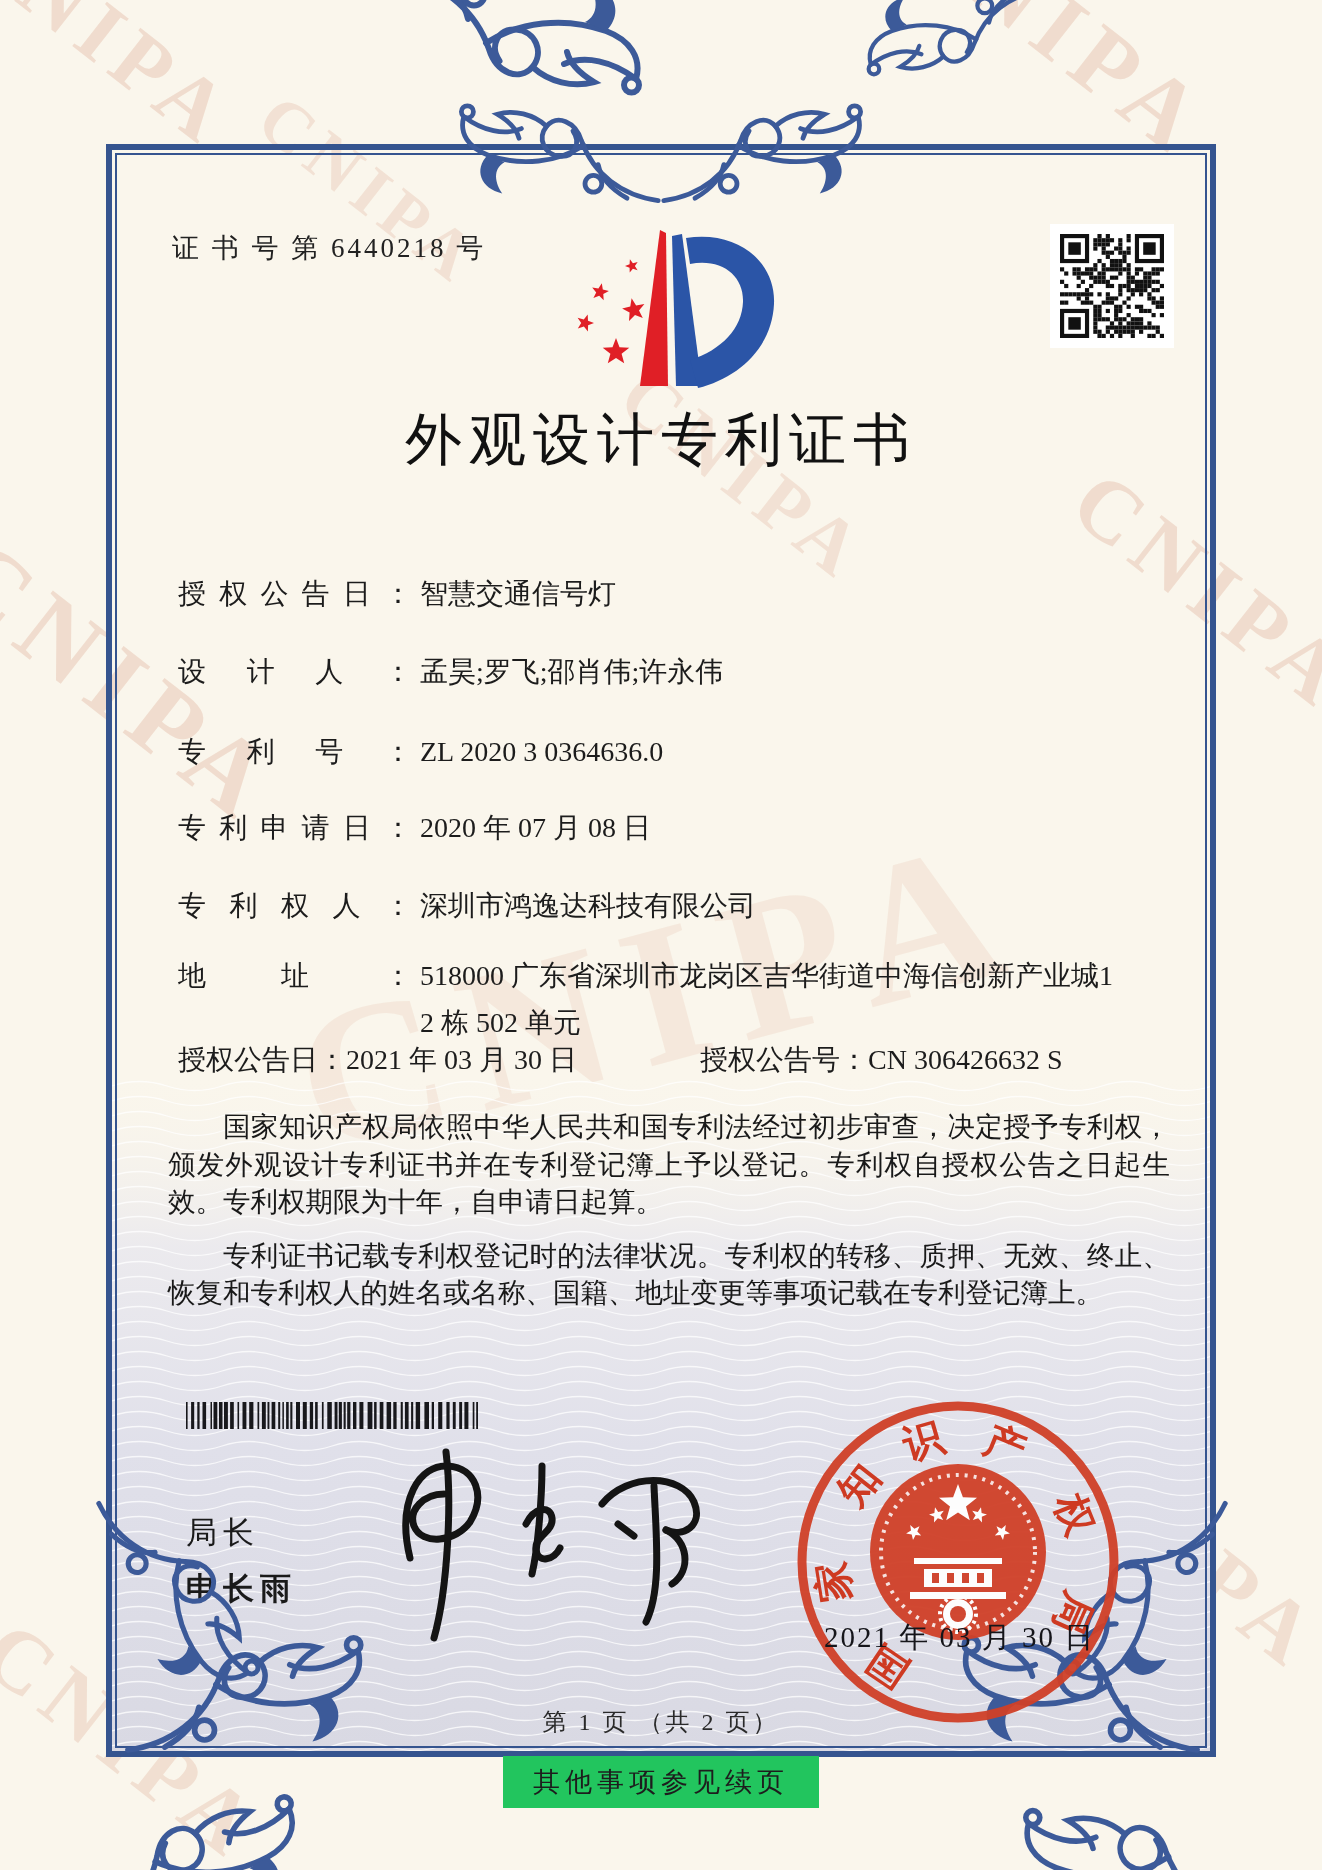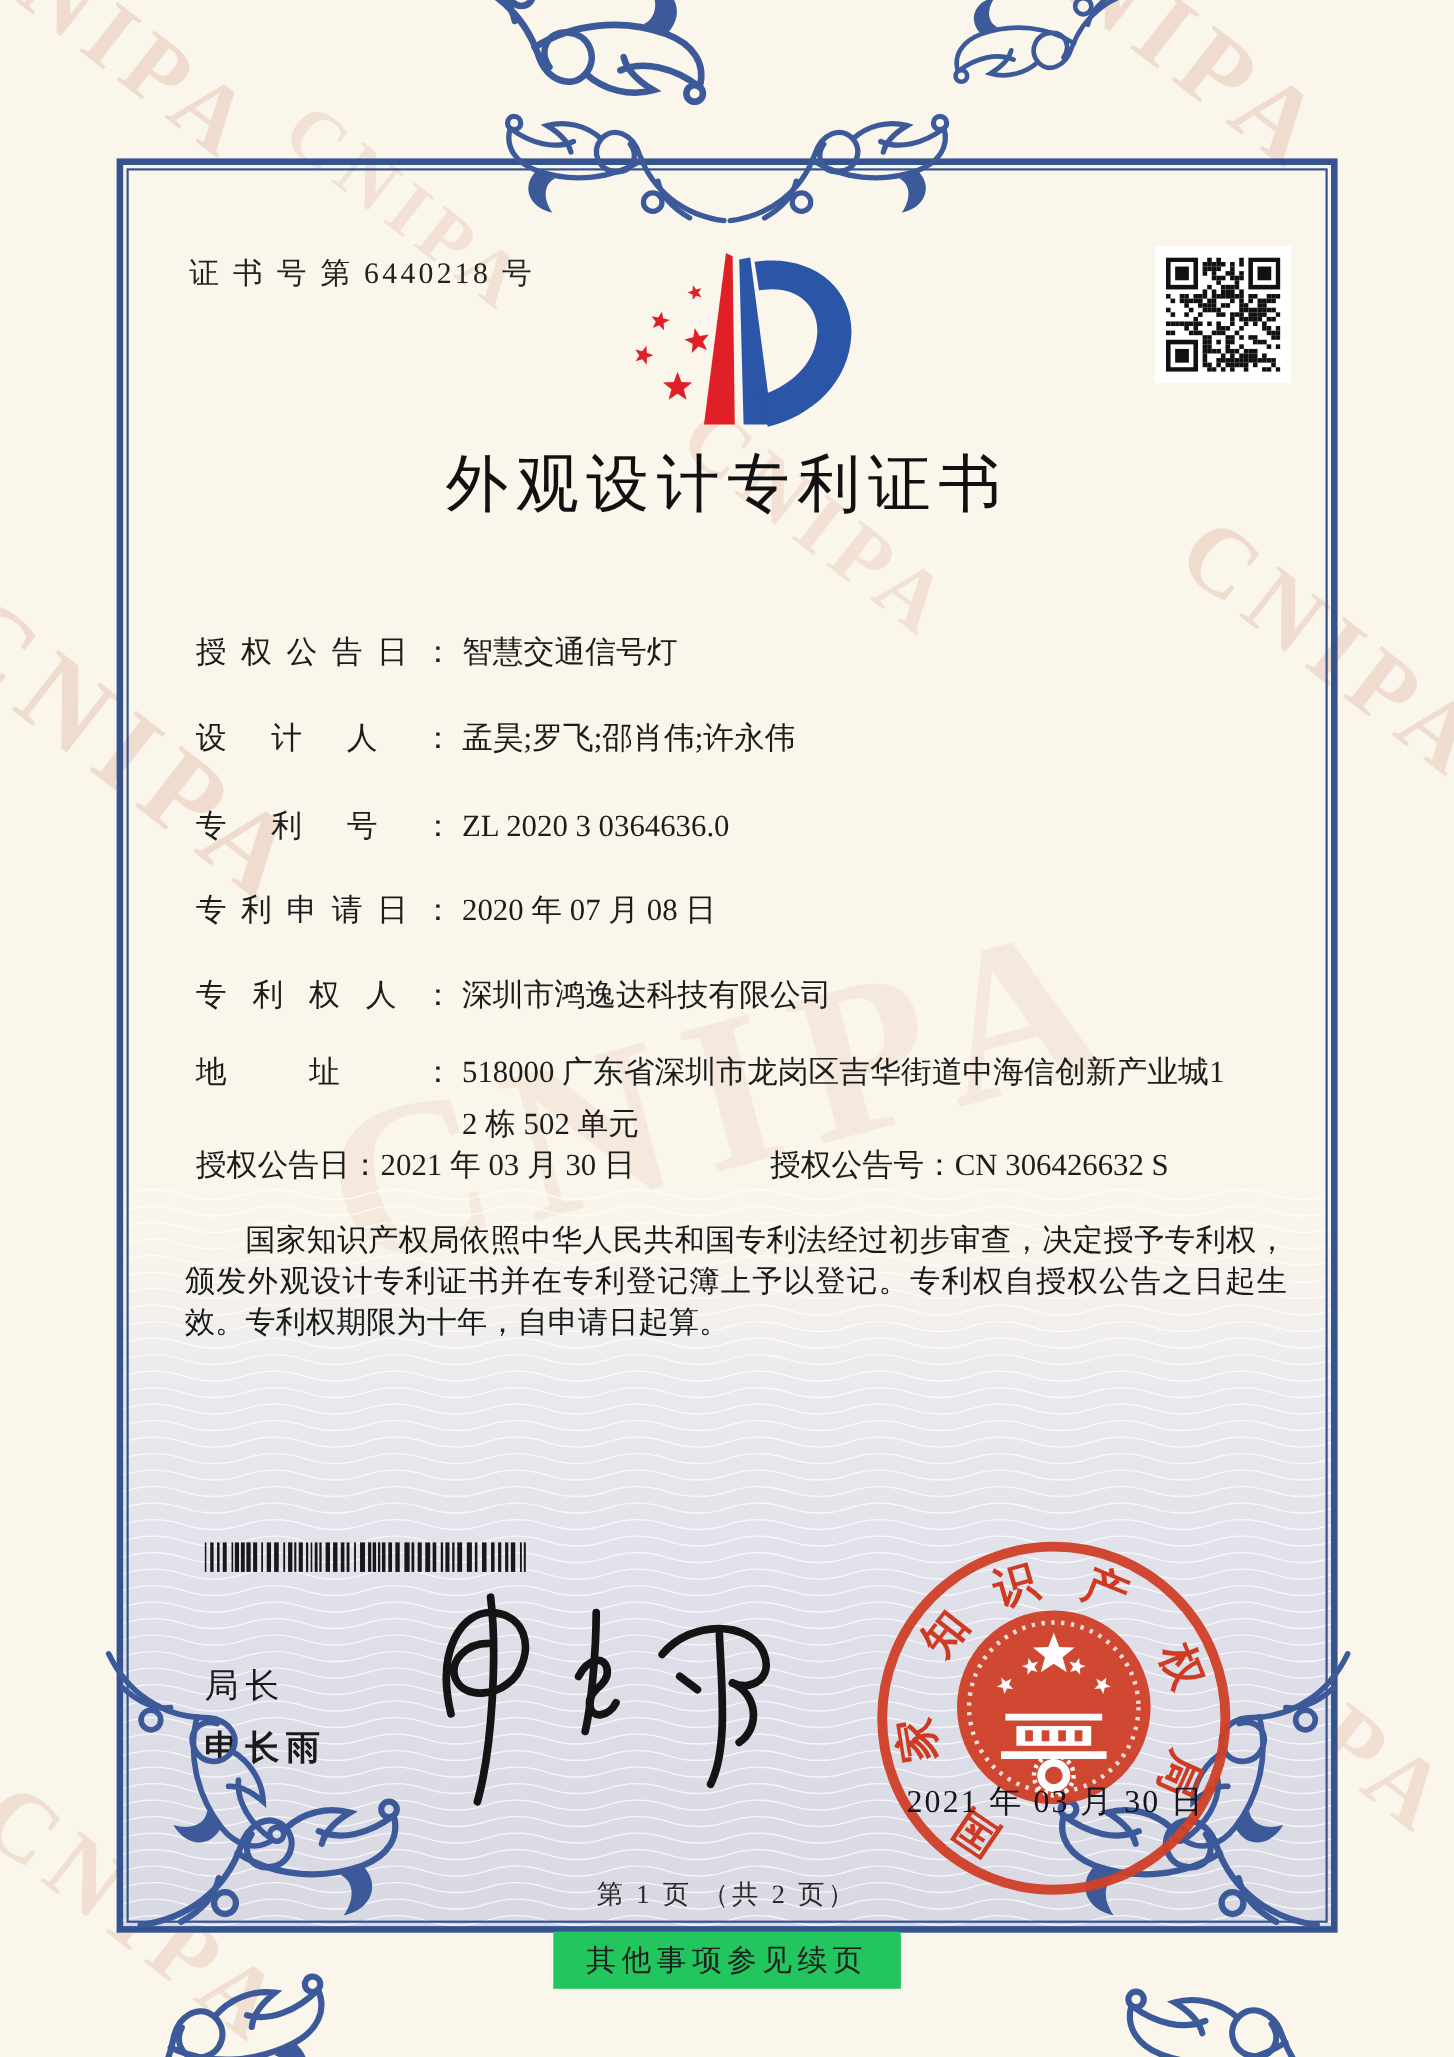--- a/index.html
+++ b/index.html
@@ -459,20 +459,21 @@
   </div>
   <div class="row compact" style="top:1036px">
     <span class="lbl">授权公告日：</span><span>2021 年 03 月 30 日</span>
   </div>
   <div class="row compact" style="top:1036px;left:700px">
     <span class="lbl">授权公告号：</span><span>CN 306426632 S</span>
   </div>
 
   <div id="body-text">
     <p>国家知识产权局依照中华人民共和国专利法经过初步审查，决定授予专利权，颁发外观设计专利证书并在专利登记簿上予以登记。专利权自授权公告之日起生效。专利权期限为十年，自申请日起算。</p>
+    <p>专利证书记载专利权登记时的法律状况。专利权的转移、质押、无效、终止、恢复和专利权人的姓名或名称、国籍、地址变更等事项记载在专利登记簿上。</p>
   </div>
 
   <svg id="barcode" width="296" height="27">
       <rect x="0.0" y="0" width="1.6" height="27" fill="#18181c"></rect>
       <rect x="5.1" y="0" width="3.1" height="27" fill="#18181c"></rect>
       <rect x="11.3" y="0" width="2.3" height="27" fill="#18181c"></rect>
       <rect x="16.5" y="0" width="3.6" height="27" fill="#18181c"></rect>
       <rect x="24.5" y="0" width="1.5" height="27" fill="#18181c"></rect>
       <rect x="27.5" y="0" width="3.8" height="27" fill="#18181c"></rect>
       <rect x="33.0" y="0" width="3.5" height="27" fill="#18181c"></rect>

